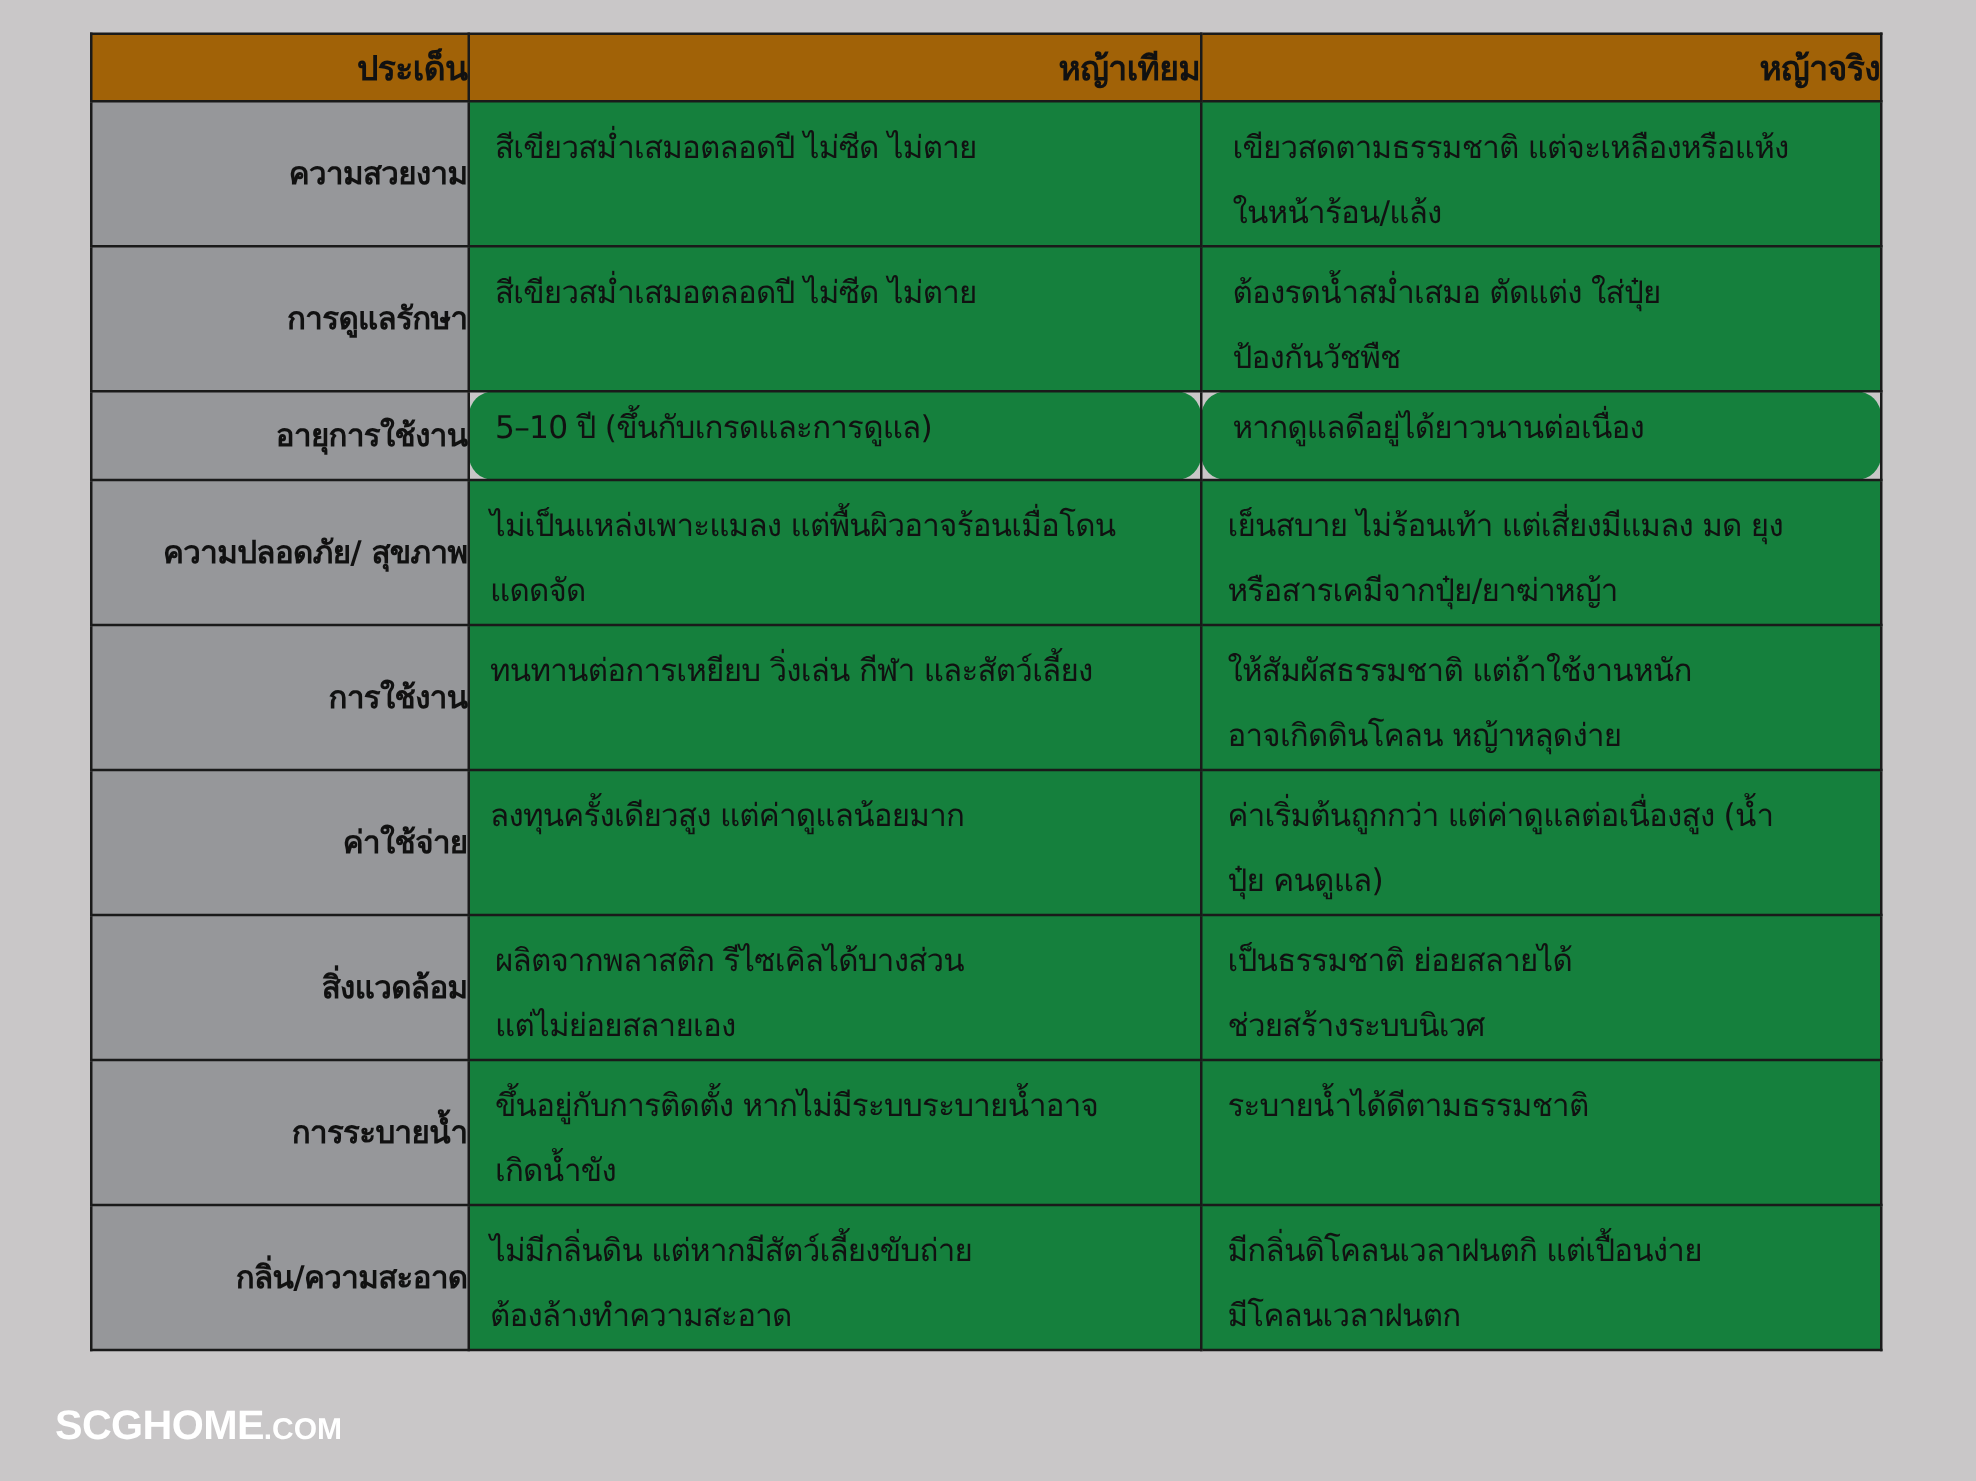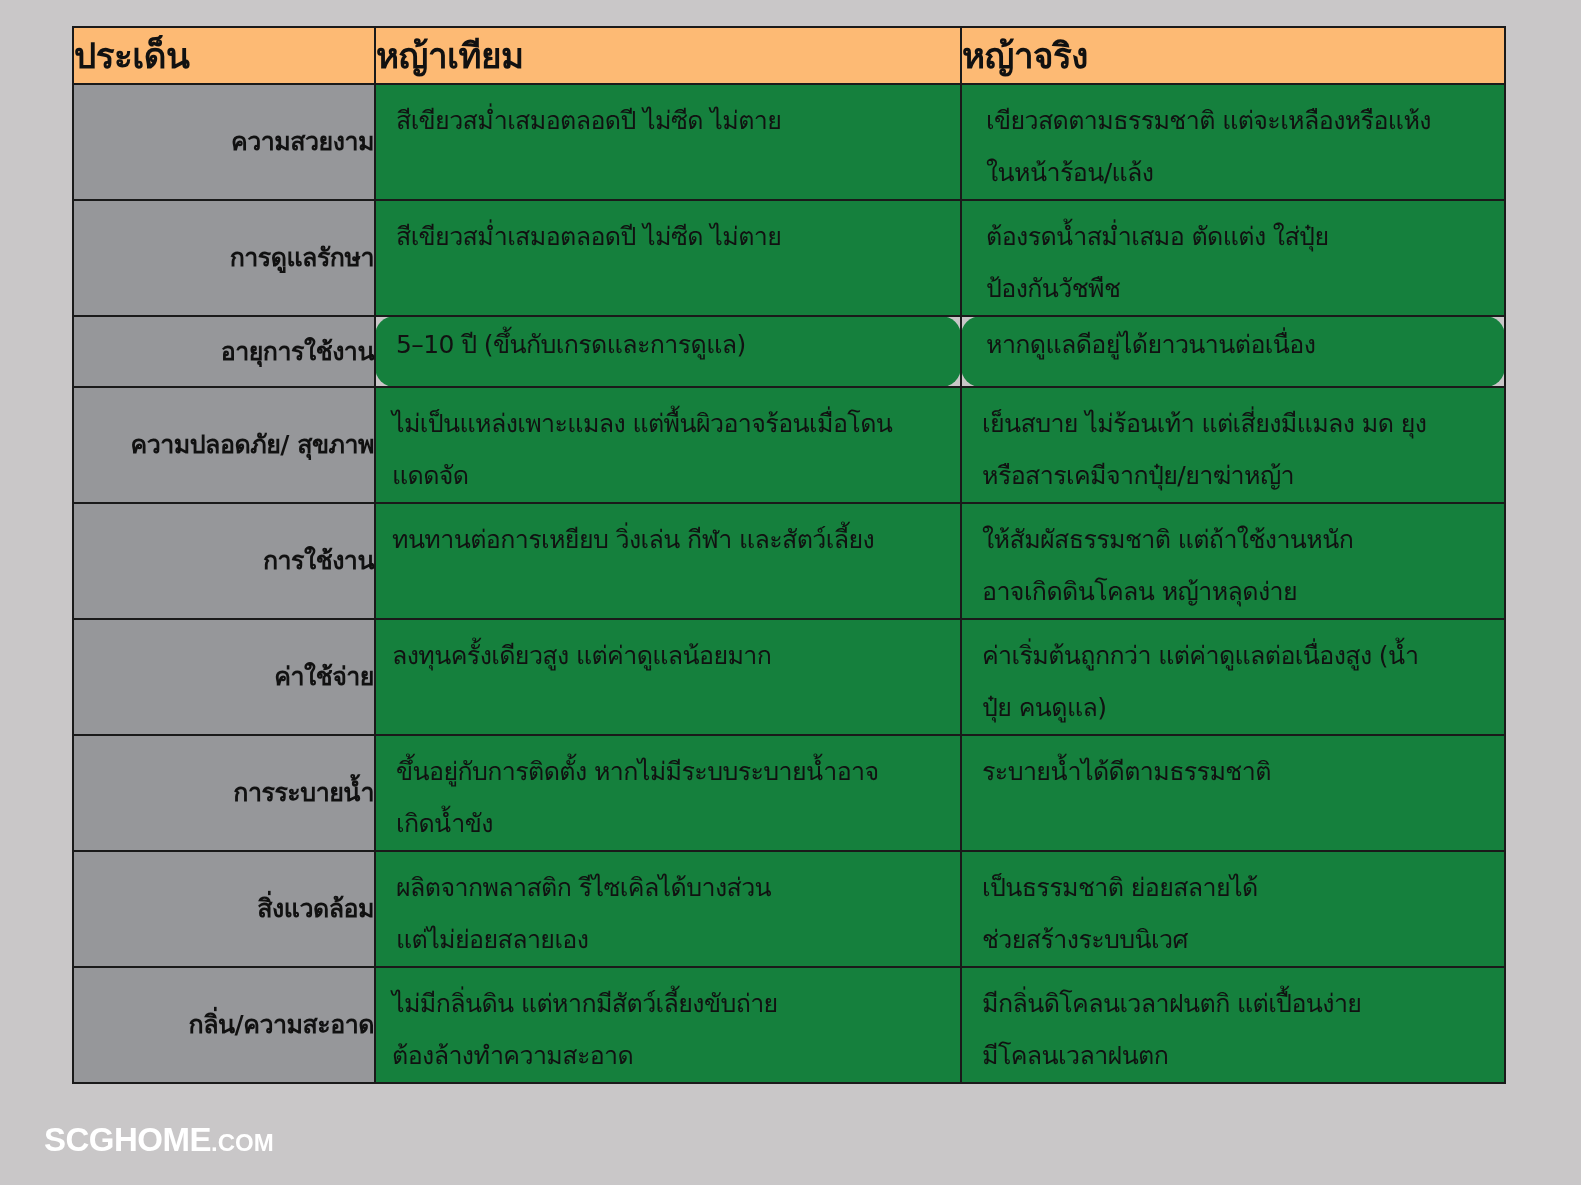--- a/index.html
+++ b/index.html
@@ -27,25 +27,25 @@
       border: 2px solid #1a1a1a;
       padding: 0;
       vertical-align: top;
       color: #111;
     }
     .col-topic { width: 302px; }
     .col-artificial { width: 586px; }
     .col-real { width: 544px; }
 
     .table thead th {
-      background: #fdba74;
+      background: #a16207;
       height: 52px;
-      font-size: 35px;
-      font-weight: bold;
-      text-align: left;
+      font-size: 27px;
+      font-weight: bold;
+      text-align: right;
       vertical-align: middle;
       letter-spacing: -0.5px;
     }
     .topic-cell {
       background: #96979a;
       text-align: right;
       vertical-align: middle !important;
       font-size: 25px;
       font-weight: bold;
       line-height: 52px;
@@ -182,42 +182,42 @@
         <span class="line">ลงทุนครั้งเดียวสูง แต่ค่าดูแลน้อยมาก</span>
       </td>
       <td class="content-cell">
         <span class="line">ค่าเริ่มต้นถูกกว่า แต่ค่าดูแลต่อเนื่องสูง (น้ำ</span>
         <span class="line">ปุ๋ย คนดูแล)</span>
       </td>
     </tr>
 
     <tr class="row-tall">
       <td class="topic-cell">
+        <span class="line">สิ่งแวดล้อม</span>
+      </td>
+      <td class="content-cell">
+        <span class="line">ผลิตจากพลาสติก รีไซเคิลได้บางส่วน</span>
+        <span class="line">แต่ไม่ย่อยสลายเอง</span>
+      </td>
+      <td class="content-cell">
+        <span class="line">เป็นธรรมชาติ ย่อยสลายได้</span>
+        <span class="line">ช่วยสร้างระบบนิเวศ</span>
+      </td>
+    </tr>
+
+    <tr class="row-tall">
+      <td class="topic-cell">
         <span class="line">การระบายน้ำ</span>
       </td>
       <td class="content-cell">
         <span class="line">ขึ้นอยู่กับการติดตั้ง หากไม่มีระบบระบายน้ำอาจ</span>
         <span class="line">เกิดน้ำขัง</span>
       </td>
       <td class="content-cell">
         <span class="line">ระบายน้ำได้ดีตามธรรมชาติ</span>
-      </td>
-    </tr>
-
-    <tr class="row-tall">
-      <td class="topic-cell">
-        <span class="line">สิ่งแวดล้อม</span>
-      </td>
-      <td class="content-cell">
-        <span class="line">ผลิตจากพลาสติก รีไซเคิลได้บางส่วน</span>
-        <span class="line">แต่ไม่ย่อยสลายเอง</span>
-      </td>
-      <td class="content-cell">
-        <span class="line">เป็นธรรมชาติ ย่อยสลายได้</span>
-        <span class="line">ช่วยสร้างระบบนิเวศ</span>
       </td>
     </tr>
 
     <tr class="row-tall">
       <td class="topic-cell">
         <span class="line">กลิ่น/ความสะอาด</span>
       </td>
       <td class="content-cell tight">
         <span class="line">ไม่มีกลิ่นดิน แต่หากมีสัตว์เลี้ยงขับถ่าย</span>
         <span class="line">ต้องล้างทำความสะอาด</span>

